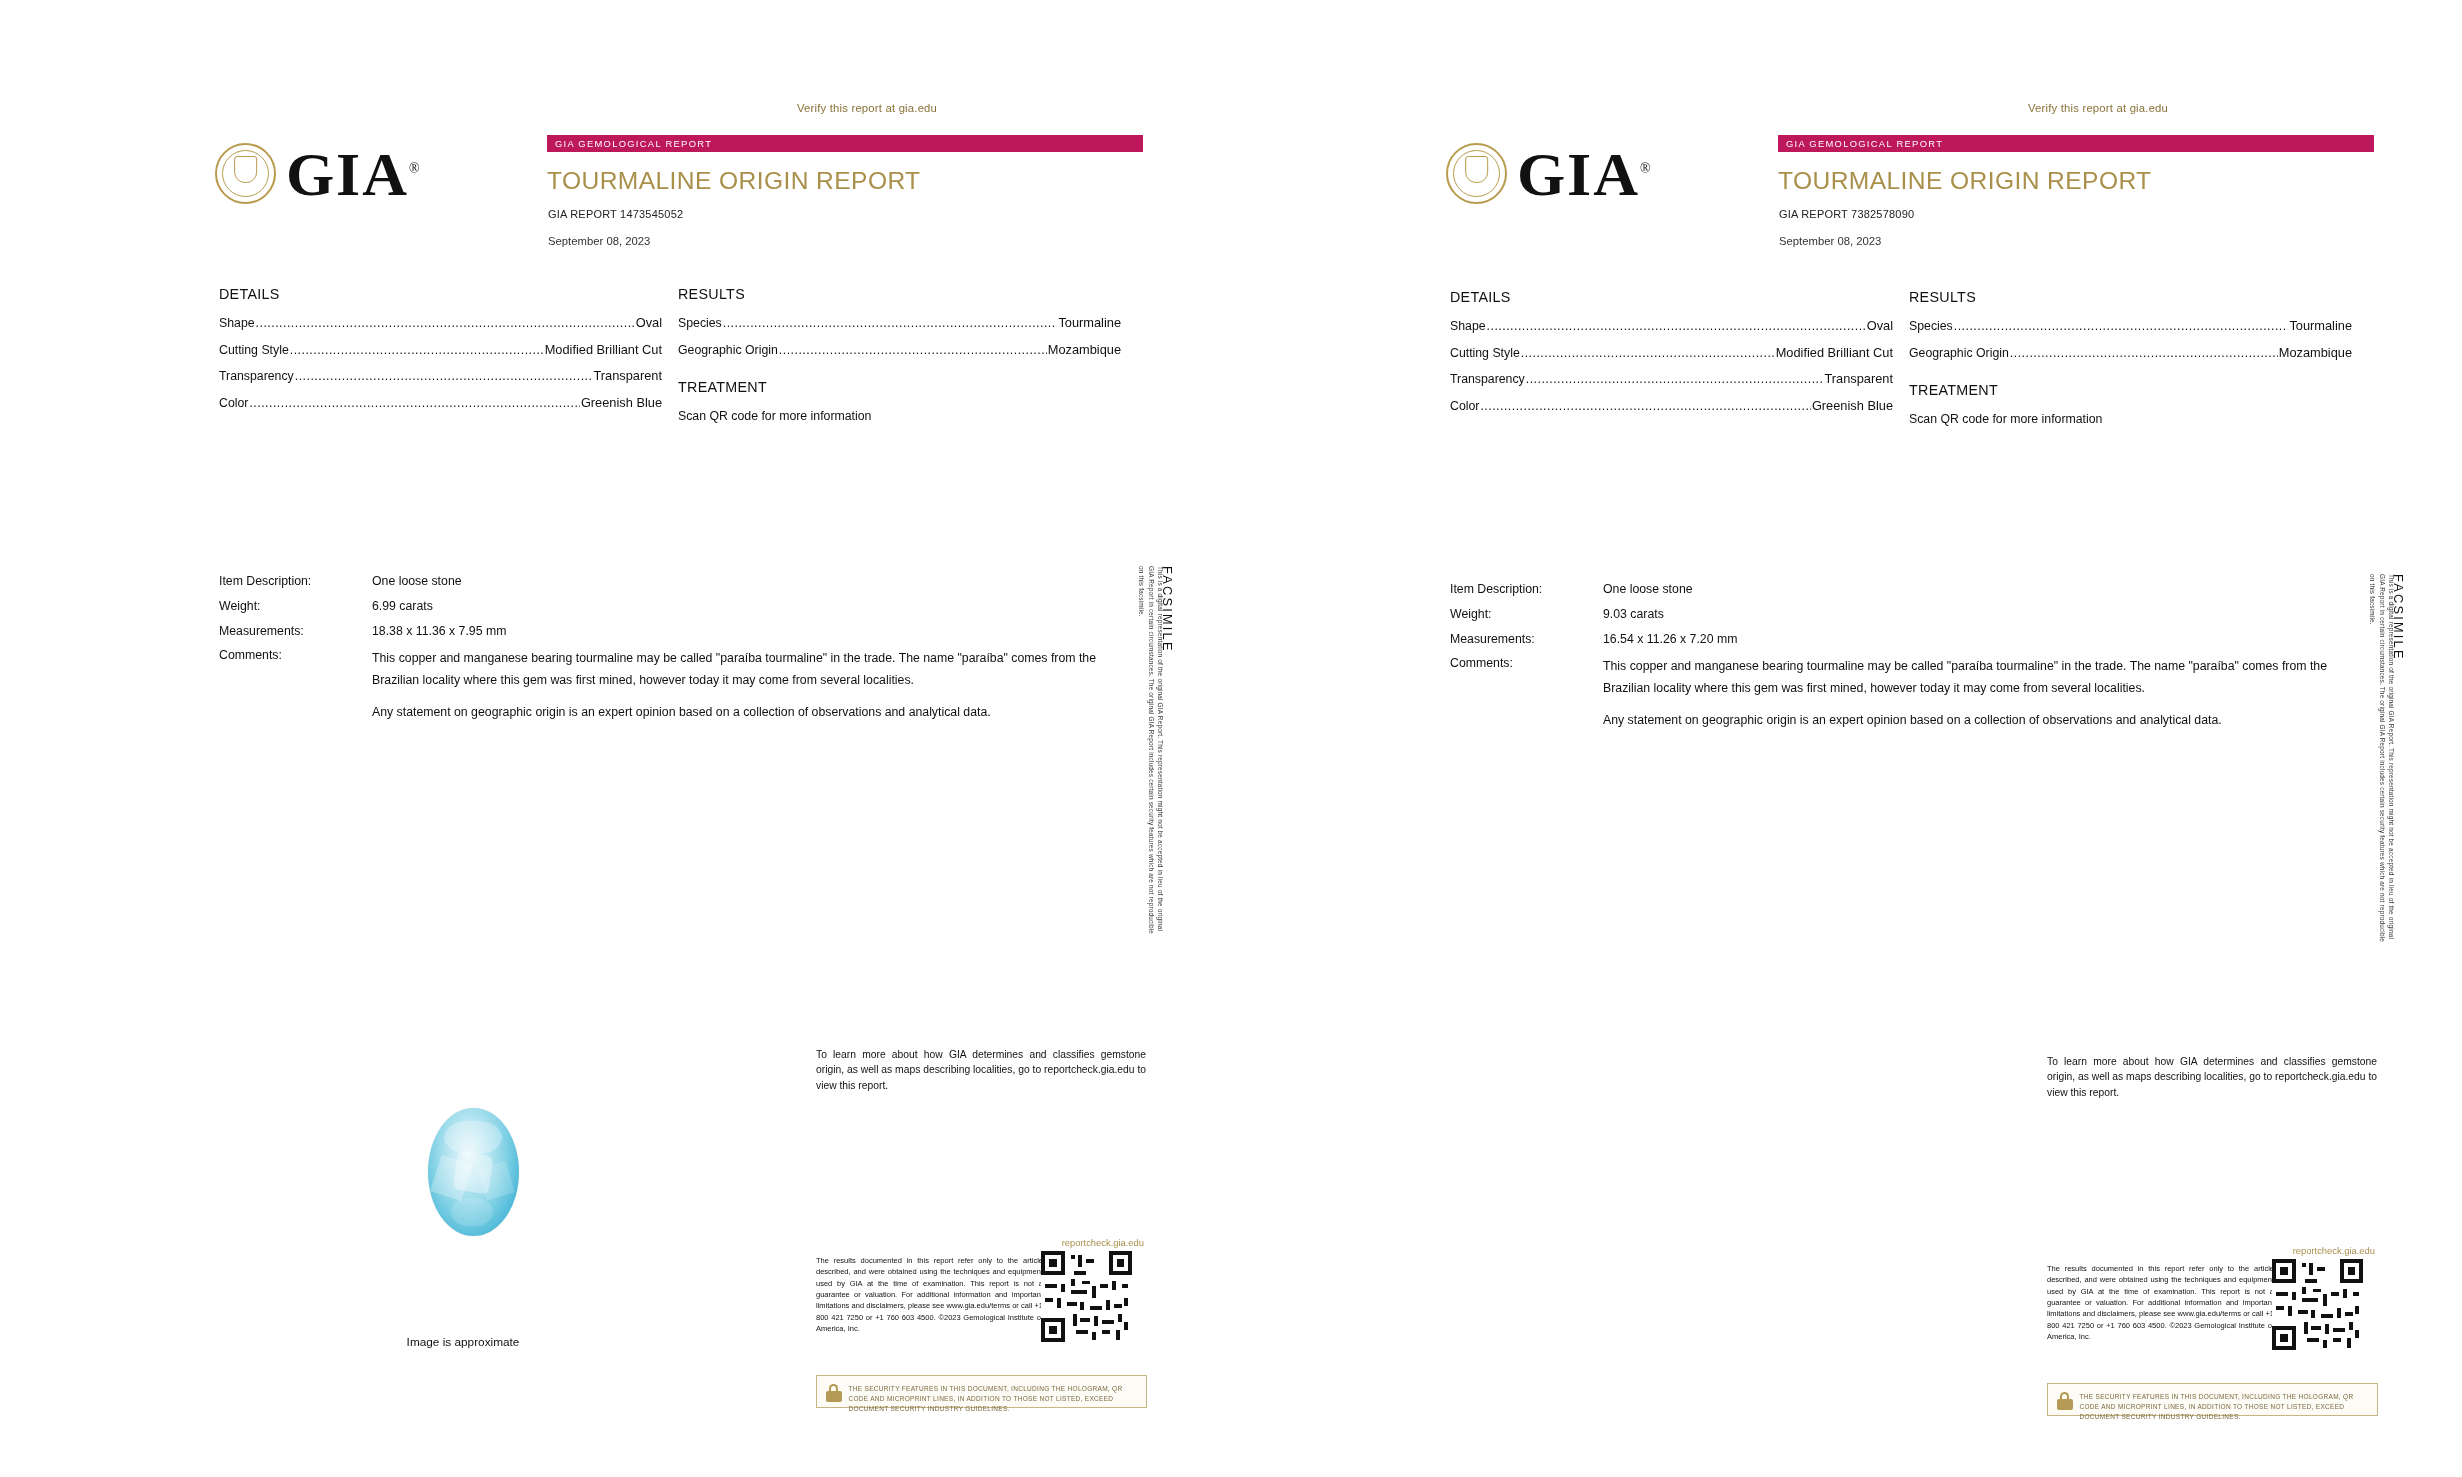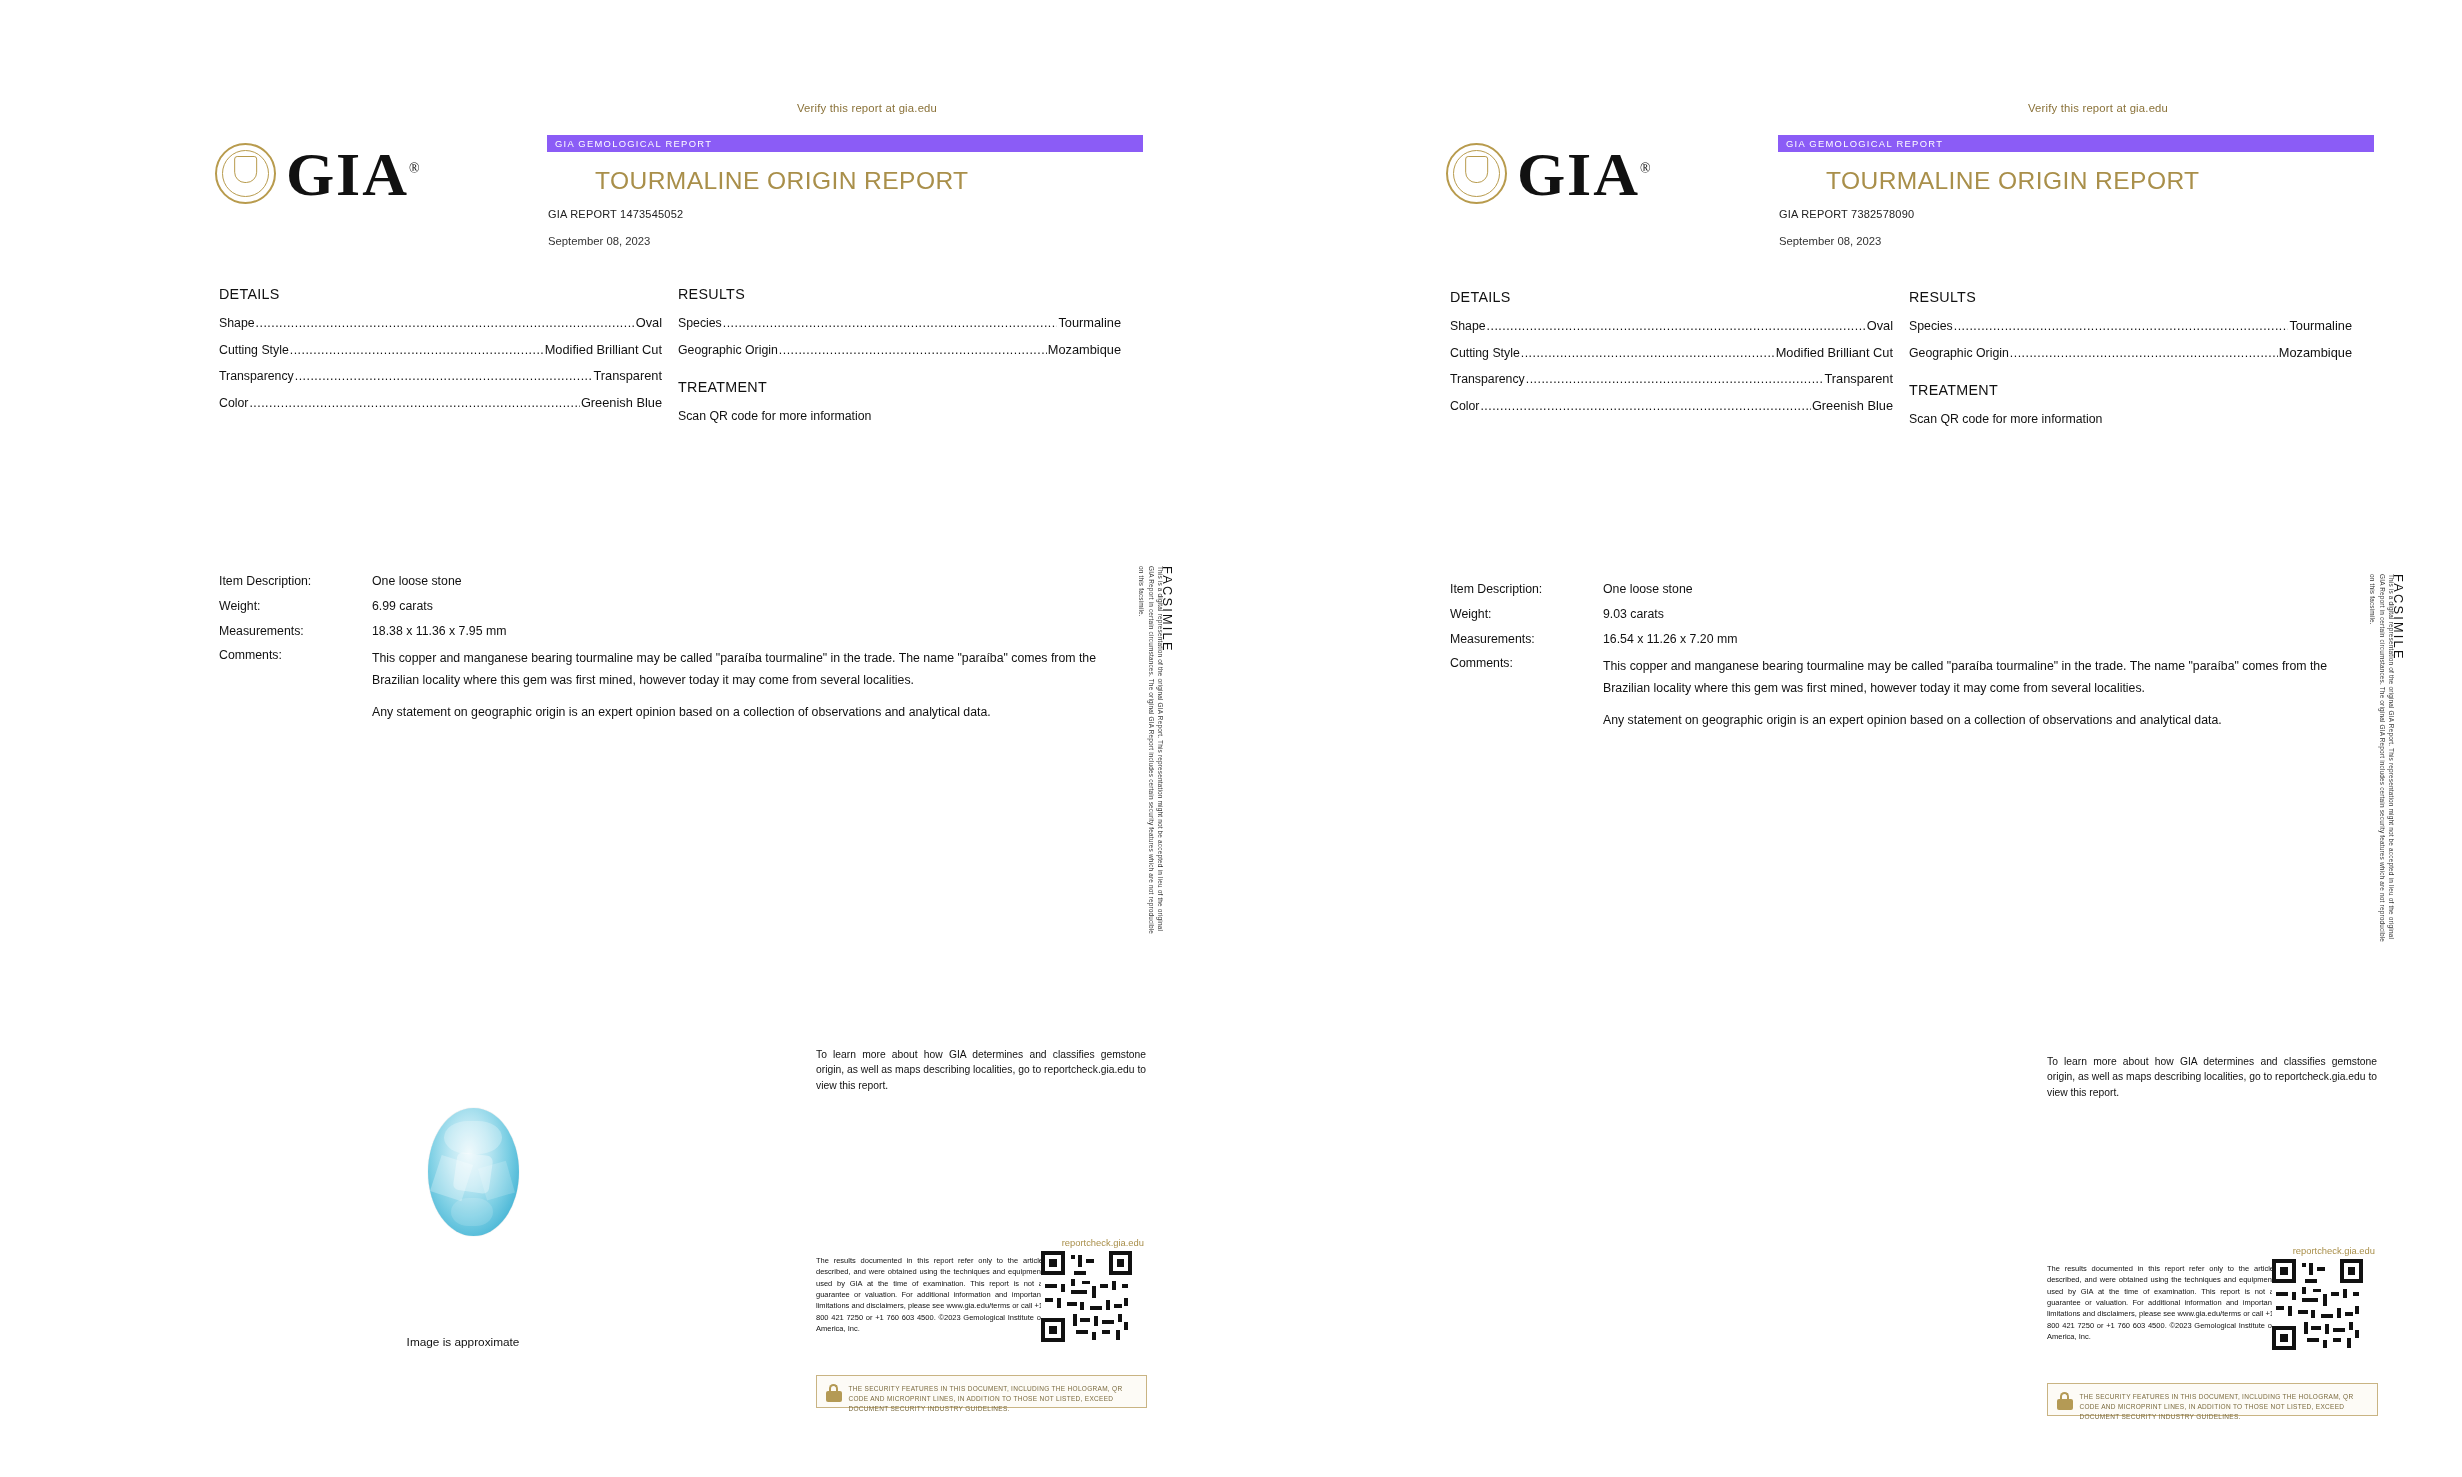--- a/index.html
+++ b/index.html
@@ -89,39 +89,38 @@
     letter-spacing: 0;
   }
 
   
   .gold-bar {
     position: absolute;
     left: 547px;
     top: 135px;
     width: 596px;
     height: 16.7px;
-    background: #8b5cf6;
+    background: #be185d;
   }
   .gold-bar span {
     position: absolute;
     left: 7.9px; top: 3px;
     color: #fff;
     font-size: 9.4px;
     letter-spacing: 1.3px;
   }
 
   .report-title {
     position: absolute;
     left: 547px;
     top: 167px;
     font-size: 24.6px;
     color: #a98f4a;
     letter-spacing: 0.4px;
     font-family: "Liberation Sans", sans-serif;
-    margin-left: 48px;
   }
   .report-number {
     position: absolute;
     left: 548px;
     top: 208px;
     font-size: 11px;
     color: #222;
     letter-spacing: 0.2px;
   }
   .report-date {

